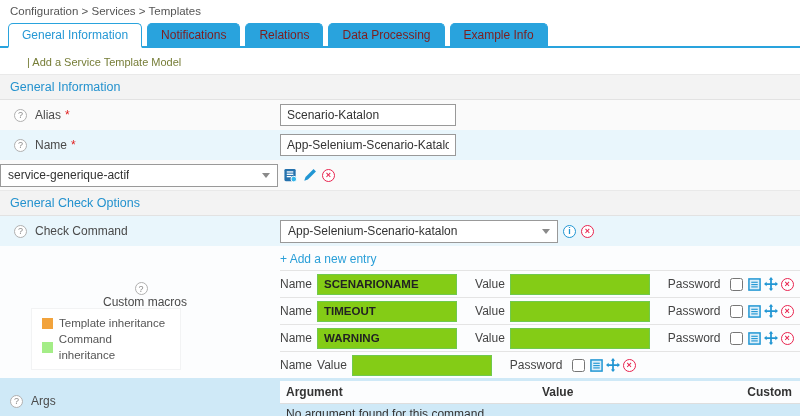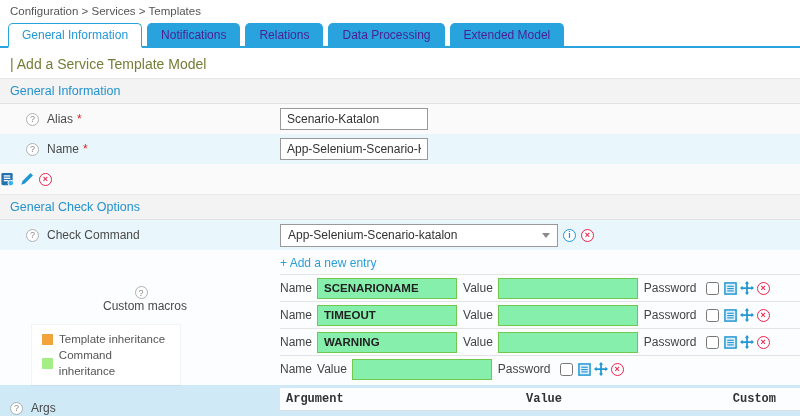--- a/index.html
+++ b/index.html
@@ -9,96 +9,96 @@
     font-family:"Liberation Sans", sans-serif;
     font-size:12px; color:#444; background:#fff;
   }
 
   
   .breadcrumb { height:22px; line-height:22px; padding:0 10px; font-size:11.5px; color:#555; }
 
   
   .tabbar { display:flex; align-items:flex-end; gap:5px; padding-left:8px; border-bottom:2px solid #29a3dd; height:26px; }
   .tab { border-radius:5px 5px 0 0; padding:4px 13px; font-size:12px; white-space:nowrap; cursor:pointer; }
-  .tab.inactive { background:#29a3dd; color:#4c1d95; border:1px solid #29a3dd; border-bottom:none; }
+  .tab.inactive { background:#29a3dd; color:#7f1d1d; border:1px solid #29a3dd; border-bottom:none; }
   .tab.active { background:#fff; color:#2598d5; border:1px solid #29a3dd; border-bottom:2px solid #fff; margin-bottom:-2px; }
 
   
-  .page-title { padding:8px 10px 6px; color:#767d37; font-size:14px; }
+  .page-title { padding:8px 27px 6px; color:#767d37; font-size:11px; }
 
   
   .section-bar { background:#f3f3f3; border-top:1px solid #e9e9e9; border-bottom:1px solid #e2e2e2; color:#2492ce; padding:5px 10px; font-size:12.5px; }
 
   
   .form-row { display:flex; align-items:center; min-height:30px; }
   .row-gray  { background:#fafafa; }
   .row-blue  { background:#e9f6fc; }
-  .label-cell { flex:0 0 280px; display:flex; align-items:center; padding-left:26px; color:#4a4a4a;text-align:center; }
+  .label-cell { flex:0 0 280px; display:flex; align-items:center; padding-left:14px; color:#4a4a4a;text-align:center; }
   .value-cell { flex:1; display:flex; align-items:center; gap:5px; }
   .req { color:#e02020; margin-left:4px; }
 
   
   .help { width:13px; height:13px; border-radius:50%; border:1px solid #b0b0b0; color:#8a8a8a;
           display:inline-flex; align-items:center; justify-content:center; font-size:9px; margin-right:8px; flex:0 0 13px; background:#fff; }
   .help::before { content:"?"; }
 
   
-  .text-input { width:148px; height:22px; border:1px solid #999; padding:1px 6px; font:12px "Liberation Sans", sans-serif; color:#333; background:#fff; }
+  .text-input { width:176px; height:22px; border:1px solid #999; padding:1px 6px; font:12px "Liberation Sans", sans-serif; color:#333; background:#fff; }
   .select { width:278px; height:23px; border:1px solid #999; background:#fff; display:flex; align-items:center; justify-content:space-between; padding:0 7px; cursor:pointer; }
   .select .sel-text { font-size:12px; color:#333; overflow:hidden; white-space:nowrap; }
   .sel-arrow { width:0; height:0; border-left:4px solid transparent; border-right:4px solid transparent; border-top:5px solid #8a8a8a; margin-left:6px; }
 
   
   .icon-del { width:13px; height:13px; border-radius:50%; border:1.5px solid #e8244f; color:#e8244f;
               display:inline-flex; align-items:center; justify-content:center; font-size:9px; font-weight:bold; line-height:1; cursor:pointer; background:#fff; }
   .icon-del::before { content:"×"; }
   .icon-info { width:13px; height:13px; border-radius:50%; border:1.5px solid #2196d3; color:#2196d3;
                display:inline-flex; align-items:center; justify-content:center; font-size:9px; font-weight:bold; line-height:1; cursor:pointer; background:#fff; }
   .icon-info::before { content:"i"; }
   .svgicon { display:inline-flex; align-items:center; cursor:pointer; }
 
   
   .macros-row { display:flex; background:#fcfdfe; }
   .macros-label-cell { flex:0 0 280px; padding:36px 0 0 10px; }
   .macros-label-line { display:flex; align-items:center; color:#4a4a4a;flex-direction:column; }
-  .legend-box { margin:12px 0 0 22px; background:#fff; padding:6px 10px; width:148px; box-shadow:0 0 0 1px rgba(0,0,0,0.04); }
+  .legend-box { margin:0 0 0 22px; background:#fff; padding:6px 10px; width:148px; box-shadow:0 0 0 1px rgba(0,0,0,0.04); }
   .legend-item { display:flex; align-items:center; font-size:11.5px; color:#555; line-height:16px; }
   .legend-swatch { width:11px; height:11px; margin-right:6px; display:inline-block; }
   .sw-orange { background:#f2a33c; }
   .sw-green  { background:#a4ed87; }
   .macros-main { flex:1; }
   .add-entry { color:#2a9fd8; padding:6px 0 4px; font-size:12px; cursor:pointer; display:inline-block; }
   .macro-row { display:flex; align-items:center; height:27px; border-top:1px solid #e4e4e4; }
   .mlabel { color:#444; margin-right:5px; font-size:12px; }
-  .green-input { width:140px; height:21px; background:#86efac; border:1px solid #70c94e; font-family:"Liberation Sans",sans-serif;
-                 font-size:11.5px; font-weight:bold; color:#222; padding:1px 6px; margin-right:6px; }
+  .green-input { width:140px; height:21px; background:#84cc16; border:1px solid #70c94e; font-family:"Liberation Sans",sans-serif;
+                 font-size:11.5px; font-weight:bold; color:#222; padding:1px 6px; margin-right:18px; }
   .macro-icons { display:flex; align-items:center; gap:3px; margin-left:2px; }
   .checkbox { width:13px; height:13px; margin:0 3px 0 4px; cursor:pointer; }
 
   
   .args-row { display:flex; background:#cfe9f7; height:46px; align-items:stretch; }
   .args-label-cell { flex:0 0 280px; display:flex; align-items:center; padding-left:10px; color:#4a4a4a; }
   .args-main { flex:1; padding-top:3px; }
-  .args-head { display:flex; background:#fcfdfe; border-bottom:1px solid #dedede; padding:4px 24px 4px 6px; font-weight:bold; color:#333;font-family:Liberation Mono, monospace; }
+  .args-head { display:flex; background:#fcfdfe; border-bottom:1px solid #dedede; padding:4px 8px 4px 6px; font-weight:bold; color:#333; }
   .col-arg { flex:1; }
   .col-val { width:188px; }
   .col-ex  { width:62px; text-align:right; }
   .args-empty { padding:3px 6px; color:#333; }
 </style>
 </head>
 <body>
 
 <div class="breadcrumb">Configuration &gt; Services &gt; Templates</div>
 
 <div class="tabbar">
   <div class="tab active">General Information</div>
   <div class="tab inactive">Notifications</div>
   <div class="tab inactive">Relations</div>
   <div class="tab inactive">Data Processing</div>
-  <div class="tab inactive">Extended Model</div>
+  <div class="tab inactive">Example Info</div>
 </div>
 
 <div class="page-title">| Add a Service Template Model</div>
 
 <div class="section-bar">General Information</div>
 
 <div class="form-row row-gray">
   <div class="label-cell">
     <span class="help"></span>
     <span>Alias</span>
@@ -115,20 +115,24 @@
     <span>Name</span>
     <span class="req">*</span>
   </div>
   <div class="value-cell">
     <input class="text-input" type="text" value="App-Selenium-Scenario-Katalon" style="">
   </div>
 </div>
 
 <div class="form-row row-gray">
   <div class="value-cell">
+    <div class="select">
+      <span class="sel-text">service-generique-actif</span>
+      <span class="sel-arrow"></span>
+    </div>
     <span class="svgicon">
       <svg width="15" height="15" viewBox="0 0 16 16">
         <rect x="1.5" y="1" width="12" height="13" rx="1.5" fill="#2471ad"></rect>
         <rect x="4" y="3.5" width="7" height="1.4" fill="#fff"></rect>
         <rect x="4" y="6" width="7" height="1.4" fill="#fff"></rect>
         <rect x="4" y="8.5" width="5" height="1.4" fill="#fff"></rect>
         <circle cx="11.5" cy="11.8" r="3" fill="#35b6ea" stroke="#fff" stroke-width="1"></circle>
       </svg>
     </span>
     <span class="svgicon">

